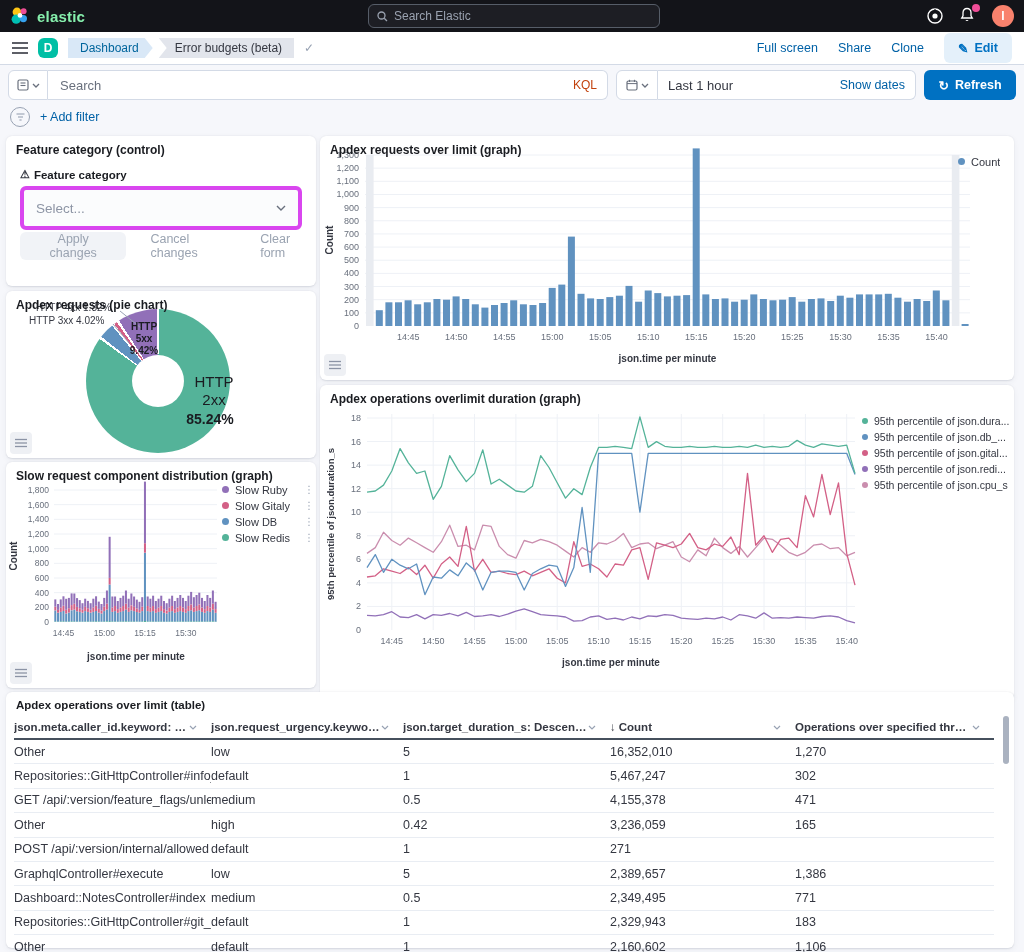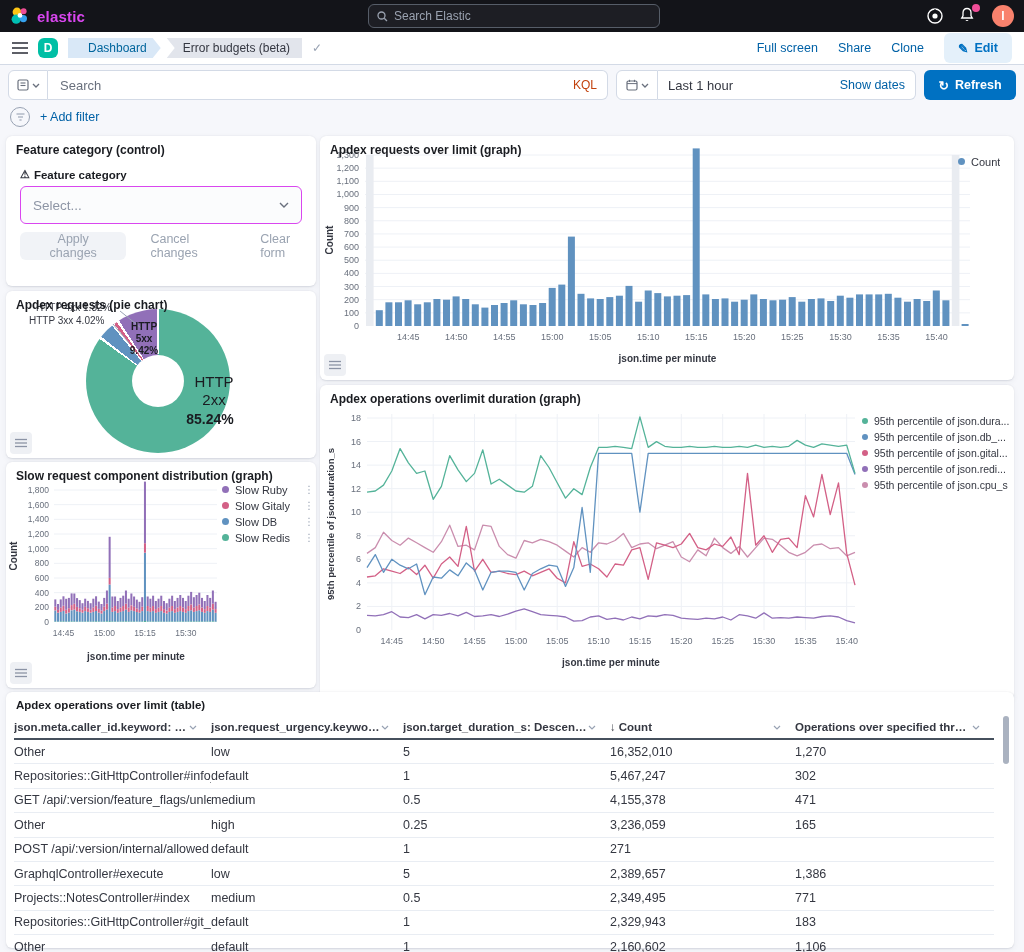--- a/index.html
+++ b/index.html
@@ -2,36 +2,36 @@
 <html><head>
 <meta charset="utf-8">
 <style>
   html,body{margin:0;padding:0}
   body{width:1024px;height:952px;overflow:hidden;position:relative;background:#f6f7fb;
        font-family:"Liberation Sans",sans-serif;color:#343741;-webkit-font-smoothing:antialiased}
   svg{display:block}
   
   .topbar{position:absolute;top:0;left:0;right:0;height:32px;background:#131419;display:flex;align-items:center;
           padding:0 10px;box-sizing:border-box;z-index:20}
-  .brand{color:#d946ef;font-size:15px;font-weight:700;margin-left:7px;letter-spacing:.2px}
+  .brand{color:#86efac;font-size:15px;font-weight:700;margin-left:7px;letter-spacing:.2px}
   .global-search{position:absolute;left:368px;top:4px;width:274px;height:22px;background:#1d1e24;
           border:1px solid #565d68;border-radius:6px;display:flex;align-items:center;gap:6px;padding:0 8px;
           color:#9aa2b0;font-size:12px}
   .topbar-right{margin-left:auto;display:flex;align-items:center;gap:15px}
   .bell-wrap{position:relative;width:18px;height:18px}
   .bell-dot{position:absolute;top:-3px;right:-3px;width:8px;height:8px;border-radius:50%;background:#f04e98}
   .avatar{width:22px;height:22px;border-radius:50%;background:#f9826d;color:#fff;display:flex;align-items:center;
           justify-content:center;font-size:12px;font-weight:700}
   
   .crumbbar{position:absolute;top:32px;left:0;right:0;height:33px;background:#fff;border-bottom:1px solid #d3dae6;
           display:flex;align-items:center;gap:10px;padding:0 12px;box-sizing:border-box;z-index:15}
   .space-badge{width:20px;height:20px;border-radius:6px;background:#00bfa5;color:#fff;font-weight:700;font-size:12px;
           display:flex;align-items:center;justify-content:center}
   .crumb{font-size:12px;height:20px;display:flex;align-items:center}
-  .crumb1{background:#d9e8f7;color:#00659c;padding:0 14px 0 20px;
+  .crumb1{background:#d9e8f7;color:#00659c;padding:0 14px 0 12px;
           clip-path:polygon(0 0,calc(100% - 8px) 0,100% 50%,calc(100% - 8px) 100%,0 100%)}
   .crumb2{background:#e2e5ec;color:#343741;margin-left:-4px;padding:0 12px 0 16px;
           clip-path:polygon(0 0,100% 0,100% 100%,0 100%,8px 50%)}
   .crumb-check{color:#98a2b3;font-size:12px}
   .crumb-actions{margin-left:auto;display:flex;align-items:center;gap:20px;font-size:12.5px;color:#0061a6}
   .crumb-actions .lnk{cursor:pointer}
   .edit-btn{background:#e4f0fa;color:#0071c2;border-radius:6px;height:30px;padding:0 14px;display:flex;
           align-items:center;gap:6px;font-weight:700;font-size:12.5px;cursor:pointer}
   
   .querybar{position:absolute;top:70px;left:8px;right:8px;height:30px;display:flex;align-items:stretch;z-index:10}
@@ -54,21 +54,21 @@
   .add-filter{color:#0061a6;font-size:12.5px;cursor:pointer}
   
   .panel{position:absolute;background:#fff;border-radius:6px;
          box-shadow:0 .8px 1.5px rgba(50,60,80,.12),0 2px 6px rgba(50,60,80,.06)}
   .ptitle{position:absolute;top:7px;left:10px;font-size:12px;font-weight:700;color:#1a1c21;z-index:2;white-space:nowrap}
   .legend-toggle{position:absolute;left:4px;bottom:4px;width:22px;height:22px;border-radius:4px;background:#eef0f4;
          display:flex;align-items:center;justify-content:center;cursor:pointer}
   
   .ctrl-label{position:absolute;top:32px;left:14px;font-size:11.5px;font-weight:700;color:#1a1c21;display:flex;gap:4px;align-items:center}
   .warn{font-size:11px;color:#343741}
-  .ctrl-select{position:absolute;top:50px;left:14px;right:14px;height:36px;background:#fbfcfd;border:1px solid #d946ef;
+  .ctrl-select{position:absolute;top:50px;left:14px;right:14px;height:36px;background:#fbfcfd;border:4px solid #d946ef;
          border-radius:6px;display:flex;align-items:center;justify-content:space-between;padding:0 12px;
          color:#8d95a5;font-size:13.5px;cursor:pointer}
   .ctrl-btns{position:absolute;top:96px;left:14px;display:flex;align-items:center;gap:24px}
   .btn-apply{background:#f1f3f7;color:#9aa3b1;border:none;border-radius:6px;height:28px;padding:0 14px;
          font-size:12.5px;font-family:inherit;cursor:pointer}
   .btn-ghost{color:#9aa3b1;font-size:12.5px;cursor:pointer}
   
   .pie-wrap{position:absolute;inset:0}
   .donut{position:absolute;left:80px;top:18px;width:144px;height:144px;border-radius:50%}
   .donut-hole{position:absolute;left:126px;top:64px;width:52px;height:52px;border-radius:50%;background:#fff}
@@ -819,39 +819,39 @@
       <div class="tbl-row">
         <div class="cell">GET /api/:version/feature_flags/unleash...</div>
         <div class="cell">medium</div>
         <div class="cell">0.5</div>
         <div class="cell">4,155,378</div>
         <div class="cell">471</div>
       </div>
       <div class="tbl-row">
         <div class="cell">Other</div>
         <div class="cell">high</div>
-        <div class="cell">0.25</div>
+        <div class="cell">0.42</div>
         <div class="cell">3,236,059</div>
         <div class="cell">165</div>
       </div>
       <div class="tbl-row">
         <div class="cell">POST /api/:version/internal/allowed</div>
         <div class="cell">default</div>
         <div class="cell">1</div>
         <div class="cell">271</div>
       </div>
       <div class="tbl-row">
         <div class="cell">GraphqlController#execute</div>
         <div class="cell">low</div>
         <div class="cell">5</div>
         <div class="cell">2,389,657</div>
         <div class="cell">1,386</div>
       </div>
       <div class="tbl-row">
-        <div class="cell">Projects::NotesController#index</div>
+        <div class="cell">Dashboard::NotesController#index</div>
         <div class="cell">medium</div>
         <div class="cell">0.5</div>
         <div class="cell">2,349,495</div>
         <div class="cell">771</div>
       </div>
       <div class="tbl-row">
         <div class="cell">Repositories::GitHttpController#git_upl...</div>
         <div class="cell">default</div>
         <div class="cell">1</div>
         <div class="cell">2,329,943</div>

